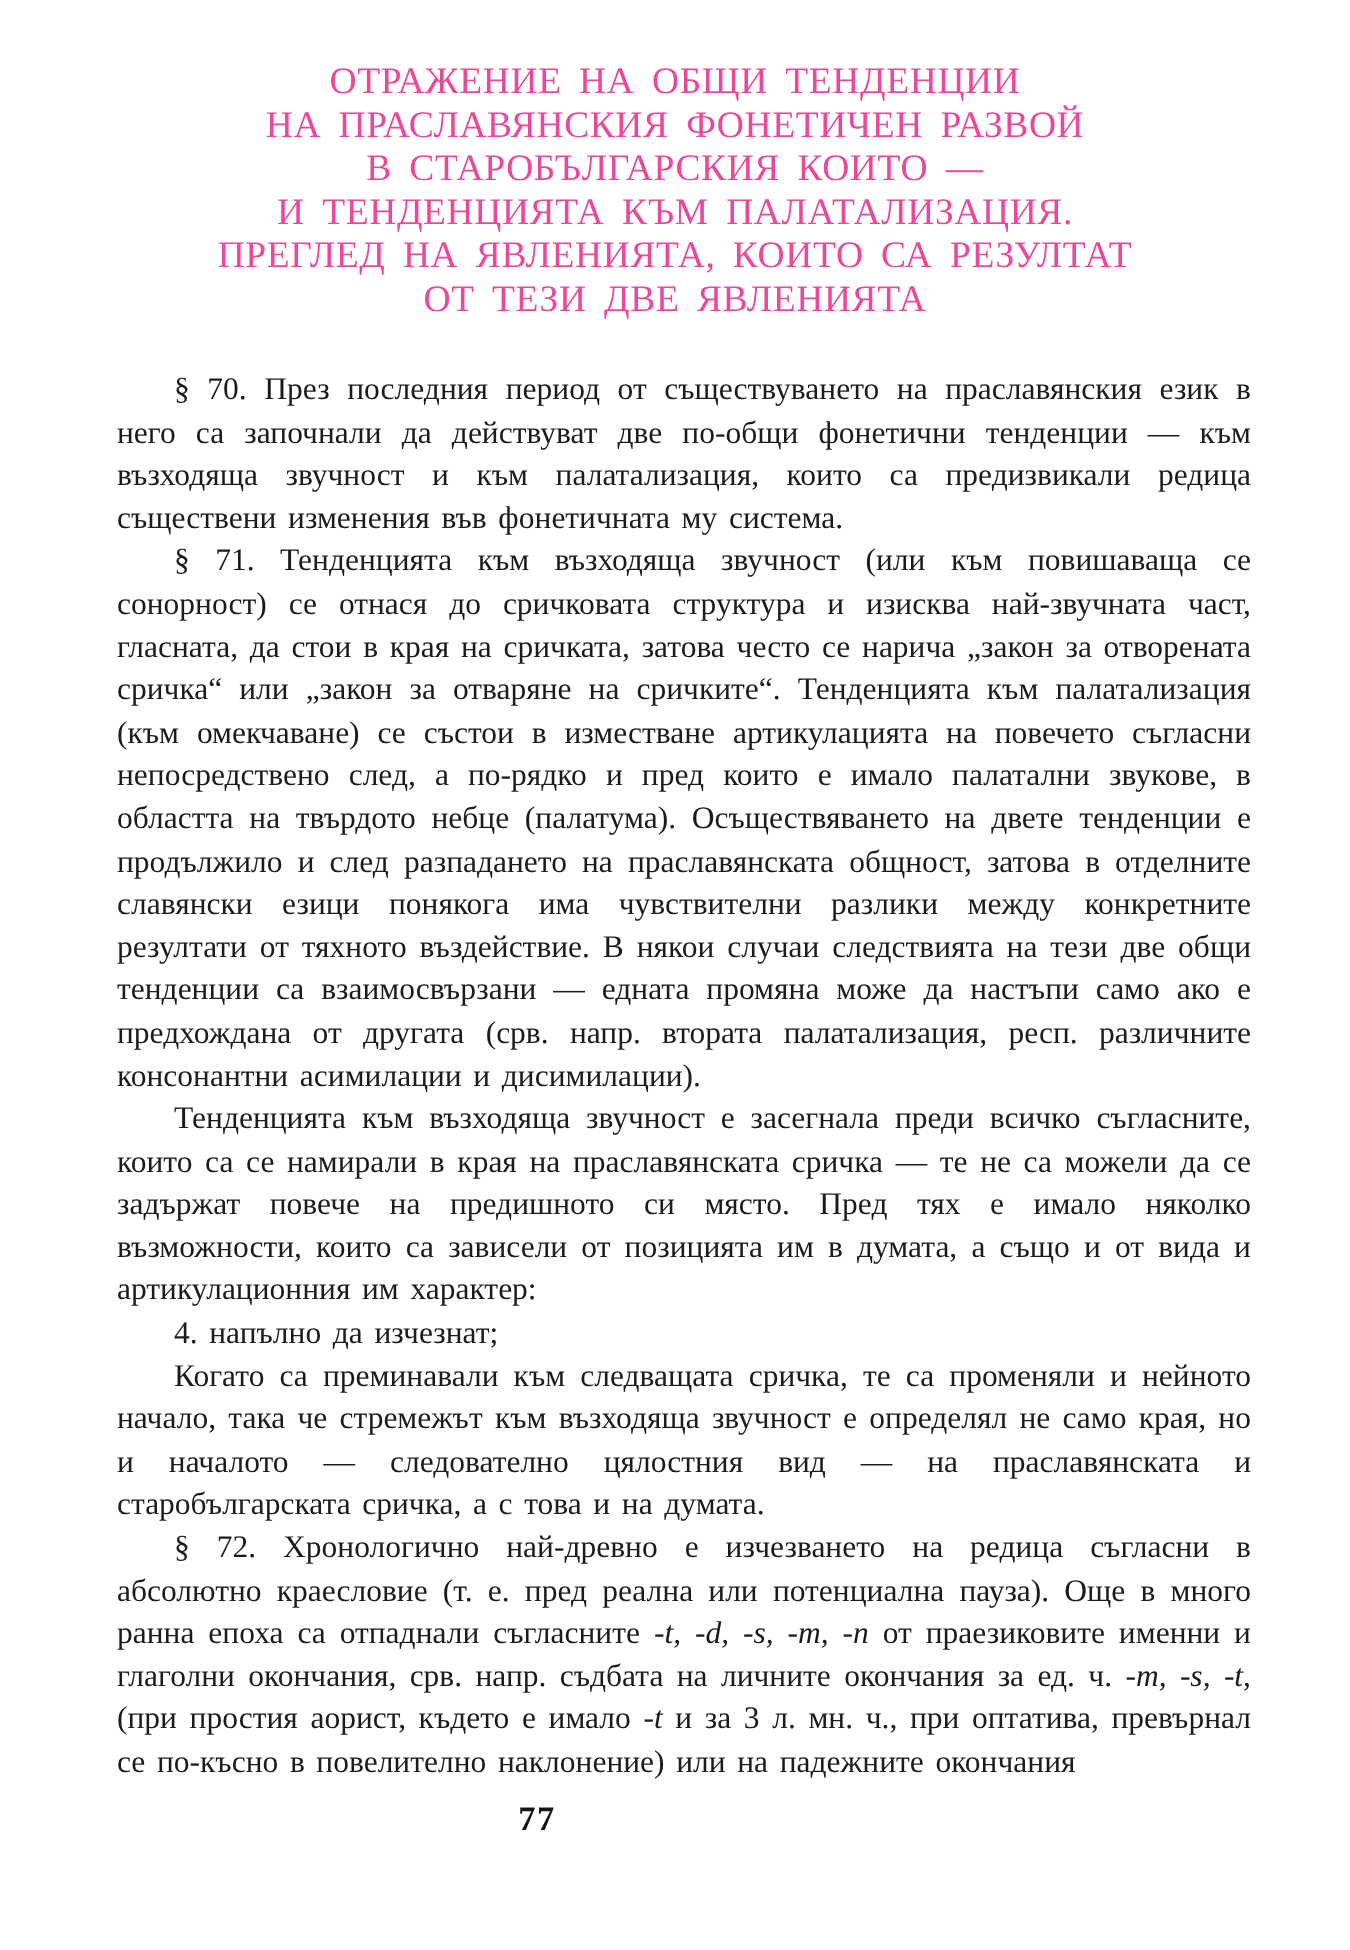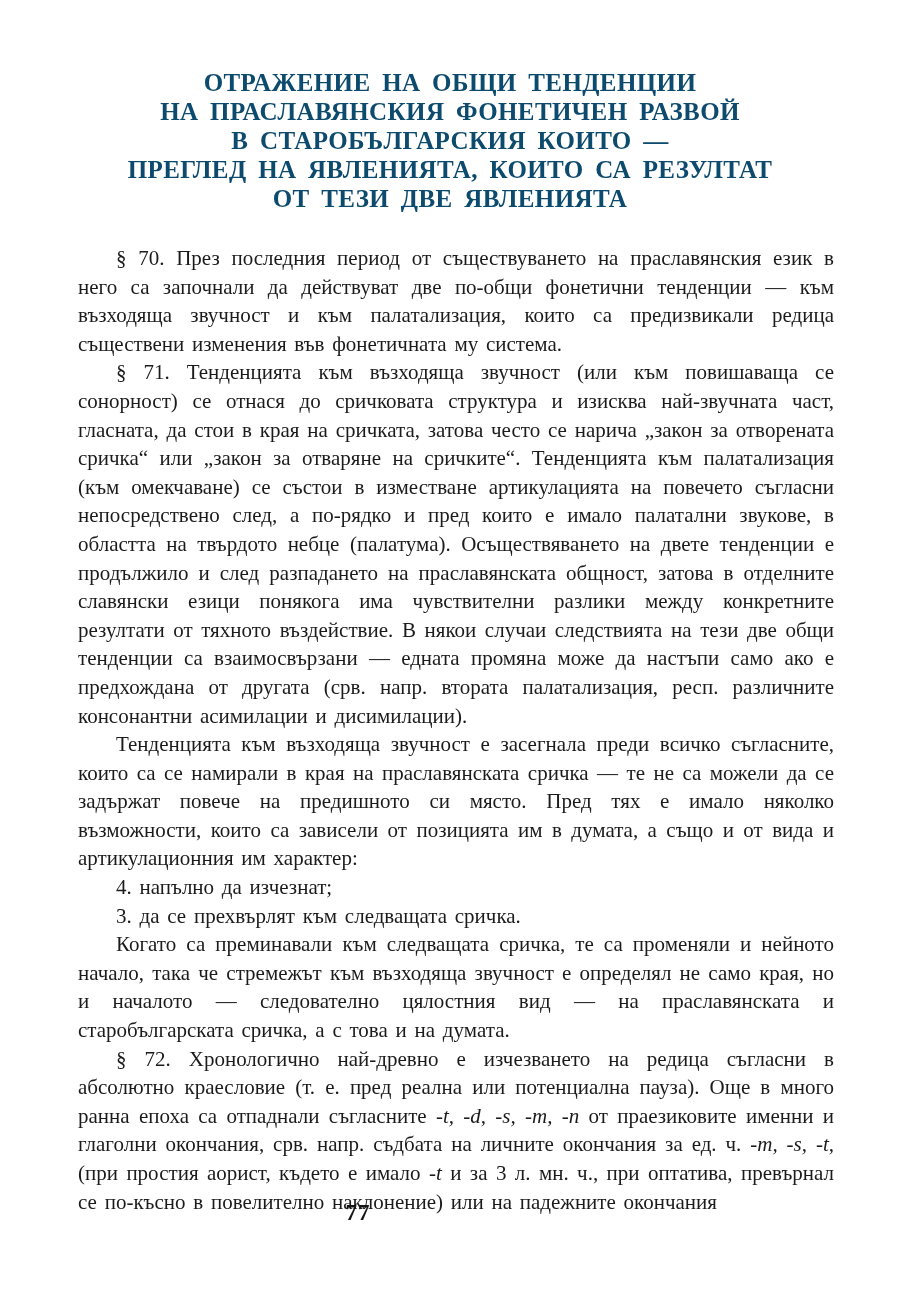--- a/index.html
+++ b/index.html
@@ -11,29 +11,29 @@
     position: relative;
     width: 900px;
     height: 1300px;
     background: #ffffff;
     color: #1b1b1b;
     font-family: "Liberation Serif", "DejaVu Serif", serif;
     overflow: hidden;
   }
   .title-block {
     margin: 0 auto;
-    padding-top: 68px;
+    padding-top: 40px;
     width: 740px;
     text-align: center;
-    font-weight: bold;
+    font-weight: normal;
     font-size: 25px;
     line-height: 29px;
     letter-spacing: 0.4px;
     word-spacing: 5px;
-    color: #0c4a6e;
+    color: #ec4899;
   }
   .body-text {
     margin: 31px 0 0 78px;
     width: 756px;
     font-size: 21px;
     line-height: 28.6px;
     text-align: justify;
     word-spacing: 2.5px;
     color: #1b1b1b;
   }
@@ -59,29 +59,29 @@
 </style>
 </head>
 <body>
 
 <div class="page">
 
   <header class="title-block">
     <div>ОТРАЖЕНИЕ НА ОБЩИ ТЕНДЕНЦИИ</div>
     <div>НА ПРАСЛАВЯНСКИЯ ФОНЕТИЧЕН РАЗВОЙ</div>
     <div>В СТАРОБЪЛГАРСКИЯ КОИТО —</div>
+    <div>И ТЕНДЕНЦИЯТА КЪМ ПАЛАТАЛИЗАЦИЯ.</div>
     <div>ПРЕГЛЕД НА ЯВЛЕНИЯТА, КОИТО СА РЕЗУЛТАТ</div>
     <div>ОТ ТЕЗИ ДВЕ ЯВЛЕНИЯТА</div>
   </header>
 
   <main class="body-text">
     <p><span>§ 70. През последния период от съществуването на праславянския език в него са започнали да действуват две по-общи фонетични тенденции — към възходяща звучност и към палатализация, които са предизвикали редица съществени изменения във фонетичната му система.</span></p>
     <p><span>§ 71. Тенденцията към възходяща звучност (или към повишаваща се сонорност) се отнася до сричковата структура и изисква най-звучната част, гласната, да стои в края на сричката, затова често се нарича „закон за отворената сричка“ или „закон за отваряне на сричките“. Тенденцията към палатализация (към омекчаване) се състои в изместване артикулацията на повечето съгласни непосредствено след, а по-рядко и пред които е имало палатални звукове, в областта на твърдото небце (палатума). Осъществяването на двете тенденции е продължило и след разпадането на праславянската общност, затова в отделните славянски езици понякога има чувствителни разлики между конкретните резултати от тяхното въздействие. В някои случаи следствията на тези две общи тенденции са взаимосвързани — едната промяна може да настъпи само ако е предхождана от другата (срв. напр. втората палатализация, респ. различните консонантни асимилации и дисимилации).</span></p>
     <p><span>Тенденцията към възходяща звучност е засегнала преди всичко съгласните, които са се намирали в края на праславянската сричка — те не са можели да се задържат повече на предишното си място. Пред тях е имало няколко възможности, които са зависели от позицията им в думата, а също и от вида и артикулационния им характер:</span></p>
     <p><span>4. напълно да изчезнат;</span></p>
-    <p><span>3. да се прехвърлят към следващата сричка.</span></p>
     <p><span>Когато са преминавали към следващата сричка, те са променяли и нейното начало, така че стремежът към възходяща звучност е определял не само края, но и началото — следователно цялостния вид — на праславянската и старобългарската сричка, а с това и на думата.</span></p>
     <p><span>§ 72. Хронологично най-древно е изчезването на редица съгласни в абсолютно краесловие (т. е. пред реална или потенциална пауза). Още в много ранна епоха са отпаднали съгласните </span><span class="it">-t, -d, -s, -m, -n</span><span> от праезиковите именни и глаголни окончания, срв. напр. съдбата на личните окончания за ед. ч. </span><span class="it">-m, -s, -t,</span><span> (при простия аорист, където е имало </span><span class="it">-t</span><span> и за 3 л. мн. ч., при оптатива, превърнал се по-късно в повелително наклонение) или на падежните окончания </span></p>
   </main>
 
   <footer class="page-number">77</footer>
 
 </div>
 
 </body></html>

